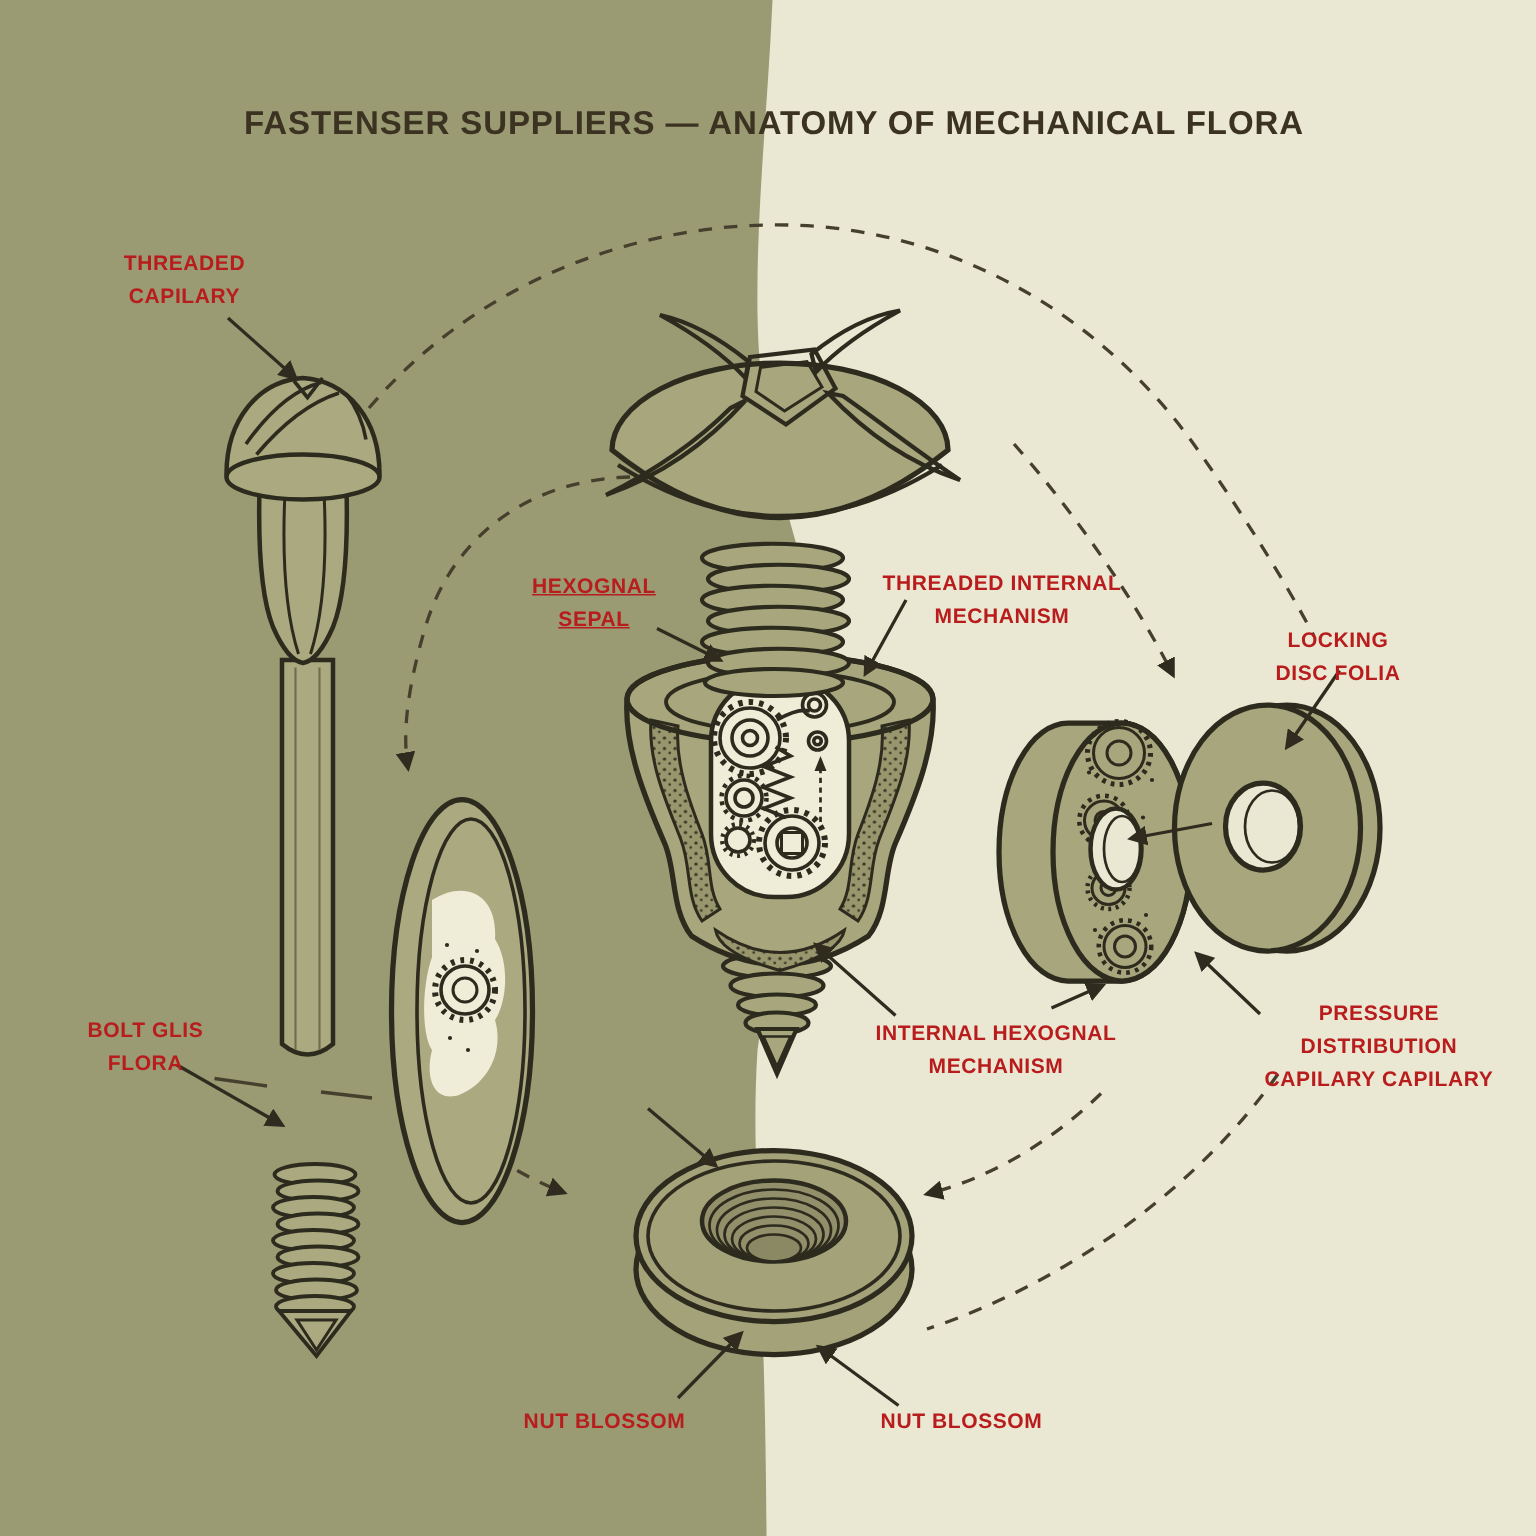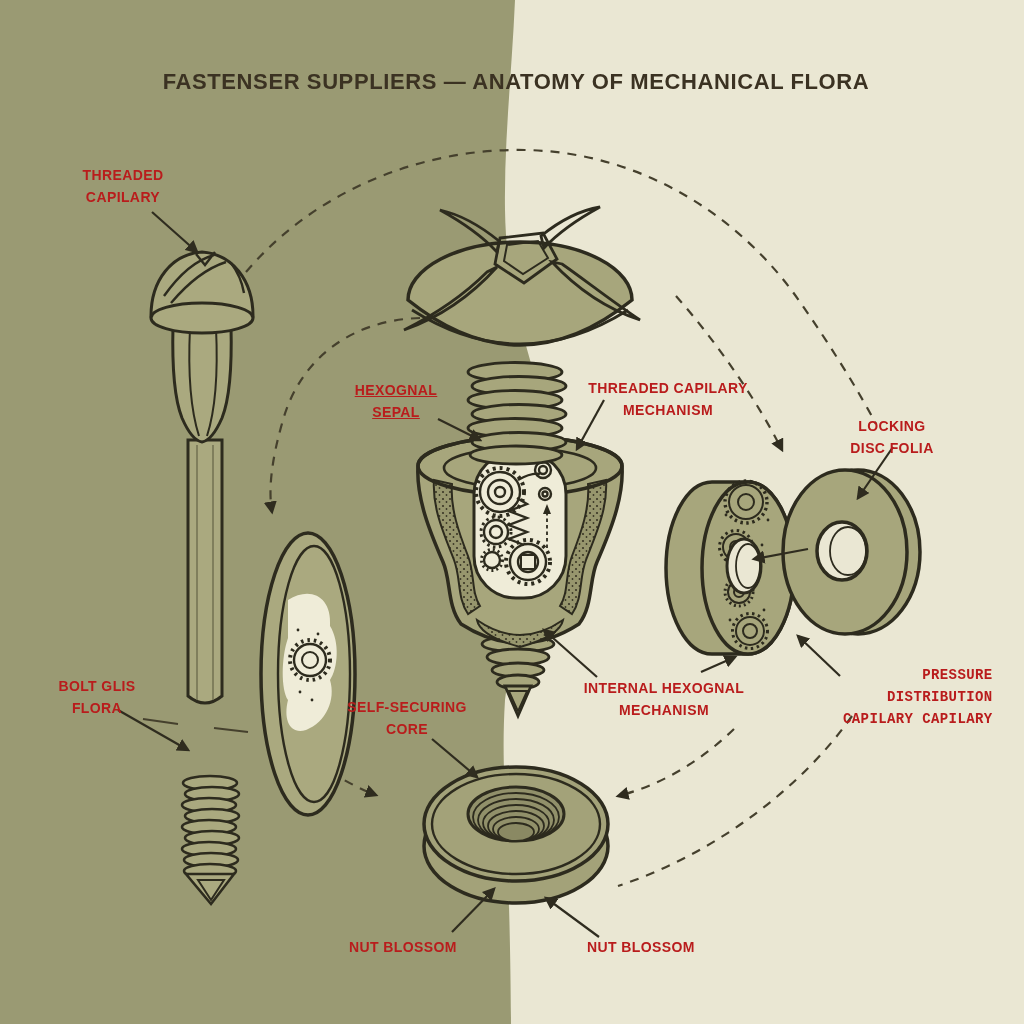--- a/index.html
+++ b/index.html
@@ -6,21 +6,21 @@
   #stage{
     position:relative;width:1024px;height:1024px;overflow:hidden;
     font-family:"Liberation Sans","DejaVu Sans",sans-serif;
   }
   #art{position:absolute;left:0;top:0;}
   .lbl{
     position:absolute;color:#b91c1c;font-weight:bold;
     font-size:14px;line-height:22px;letter-spacing:.4px;
     text-align:center;transform:translate(-50%,-50%);white-space:nowrap;
   }
-  .lbl.left-align{text-align:right;transform:none;font-family:Liberation Mono, monospace;}
+  .lbl.left-align{text-align:center;transform:none;}
   #title{
     position:absolute;left:516px;top:82px;transform:translate(-50%,-50%);
     color:#3b3222;font-weight:bold;font-size:22px;letter-spacing:.6px;
     white-space:nowrap;
   }
 </style>
 </head>
 <body>
 
 <div id="stage">
@@ -232,38 +232,34 @@
     <div>THREADED</div>
     <div>CAPILARY</div>
   </div>
 
   <div class="lbl" style="left:396px;top:401px;text-decoration:underline;">
     <div>HEXOGNAL</div>
     <div>SEPAL</div>
   </div>
 
   <div class="lbl" style="left:668px;top:399px;">
-    <div>THREADED CAPILARY</div>
+    <div>THREADED INTERNAL</div>
     <div>MECHANISM</div>
   </div>
 
   <div class="lbl" style="left:892px;top:437px;">
     <div>LOCKING</div>
     <div>DISC FOLIA</div>
   </div>
 
   <div class="lbl" style="left:97px;top:697px;">
     <div>BOLT GLIS</div>
     <div>FLORA</div>
   </div>
 
-  <div class="lbl" style="left:407px;top:718px;">
-    <div>SELF-SECURING</div>
-    <div>CORE</div>
-  </div>
 
   <div class="lbl" style="left:664px;top:699px;">
     <div>INTERNAL HEXOGNAL</div>
     <div>MECHANISM</div>
   </div>
 
   <div class="lbl left-align" style="left:843px;top:664px;">
     <div>PRESSURE</div>
     <div>DISTRIBUTION</div>
     <div>CAPILARY CAPILARY</div>

